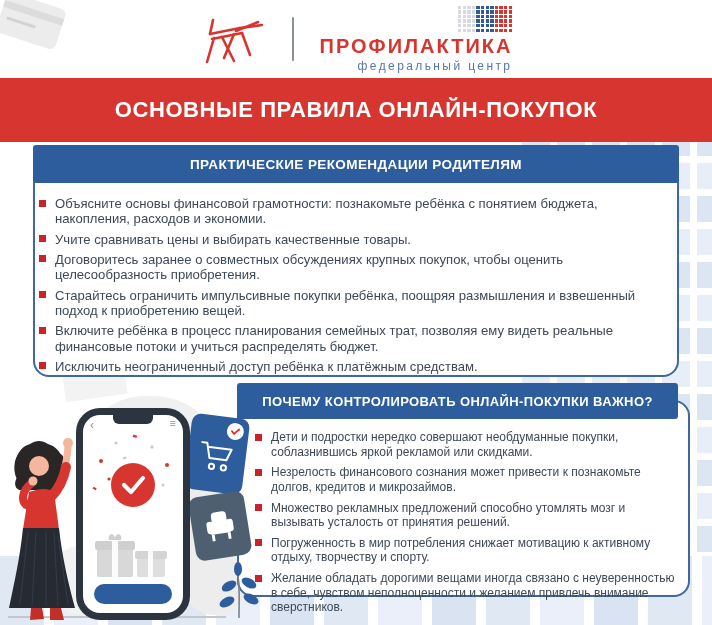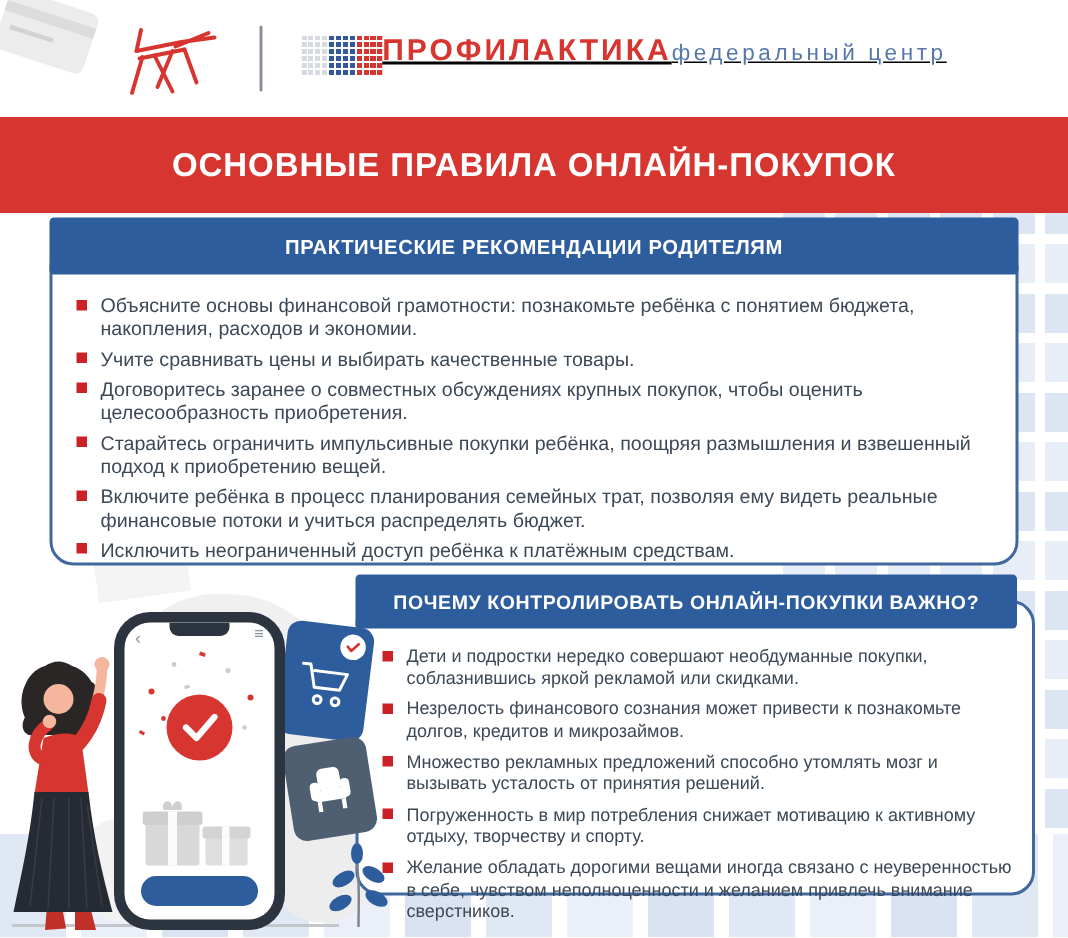--- a/index.html
+++ b/index.html
@@ -4,28 +4,28 @@
 <style>
   html,body{margin:0;padding:0;background:#fff;}
   #page{position:relative;width:712px;height:625px;background:#fff;overflow:hidden;
         font-family:"Liberation Sans","DejaVu Sans",sans-serif;}
 
   
   .header{position:absolute;top:0;left:0;right:0;height:78px;display:flex;
           align-items:center;justify-content:center;gap:26px;z-index:4;}
   .chair-logo{width:66px;height:54px;}
   .divider{width:2px;height:44px;background:#8a9097;border-radius:1px;}
-  .brand{display:flex;flex-direction:row;align-items:flex-start;text-decoration:underline;}
+  .brand{display:flex;flex-direction:column;align-items:flex-end;}
   .grid-icon{width:54px;height:26px;margin-bottom:4px;
     background:
       repeating-linear-gradient(90deg, rgba(255,255,255,0) 0 3.4px, #fff 3.4px 4.6px),
       repeating-linear-gradient(0deg, rgba(255,255,255,0) 0 3.4px, #fff 3.4px 4.6px),
       linear-gradient(90deg,#d7dbe0 0 34%,#33599b 34% 67%,#d6362f 67% 100%);}
   .brand-name{color:#d6362f;font-size:20px;font-weight:bold;letter-spacing:2px;line-height:1;}
-  .brand-sub{color:#5577ac;font-size:15px;letter-spacing:2.4px;margin-top:3px;}
+  .brand-sub{color:#5577ac;font-size:12px;letter-spacing:2.4px;margin-top:3px;}
 
   
   .banner{position:absolute;top:78px;left:0;right:0;height:64px;background:#d6362f;
           display:flex;align-items:center;justify-content:center;z-index:4;}
   .banner-title{color:#fff;font-size:22px;font-weight:bold;letter-spacing:.6px;}
 
   
   .checker{position:absolute;top:130px;right:0;width:190px;height:430px;z-index:0;
     background:
       repeating-linear-gradient(to right, rgba(255,255,255,0) 0 28px, #fff 28px 35px),
@@ -38,21 +38,21 @@
       #d9e3f1 108px 152px,#fff 152px 162px);}
 
   
   .card{position:absolute;z-index:3;}
   .card-head{position:absolute;top:0;left:0;right:0;height:38px;background:#2e5d9e;
              border-radius:3px;z-index:2;display:flex;align-items:center;justify-content:center;}
   .card-head span{color:#fff;font-weight:bold;font-size:13.5px;letter-spacing:.4px;}
   .card-body{position:absolute;top:17px;left:0;right:0;bottom:0;background:#fff;
              border:2px solid #41679f;border-radius:16px;z-index:1;box-sizing:border-box;}
   .card1{left:33px;top:145px;width:646px;height:232px;}
-  .card1 .card-body{padding:32px 12px 4px 16px;}
+  .card1 .card-body{padding:32px 12px 4px 4px;}
   .card2{left:237px;top:383px;width:453px;height:214px;}
   .card2 .card-head{right:12px;height:36px;}
   .card2 .card-body{padding:28px 10px 4px 16px;}
   .card2 .card-head span{font-size:13px;}
 
   ul.blist{list-style:none;margin:0;padding:0;}
   ul.blist li{display:flex;gap:9px;color:#3d4956;margin-bottom:5px;}
   .card1 ul.blist li{font-size:13.1px;line-height:1.17;}
   .card2 ul.blist li{font-size:12px;line-height:1.22;margin-bottom:6px;}
   .sq{flex:0 0 auto;width:7px;height:7px;background:#cb2228;margin-top:3.5px;}

